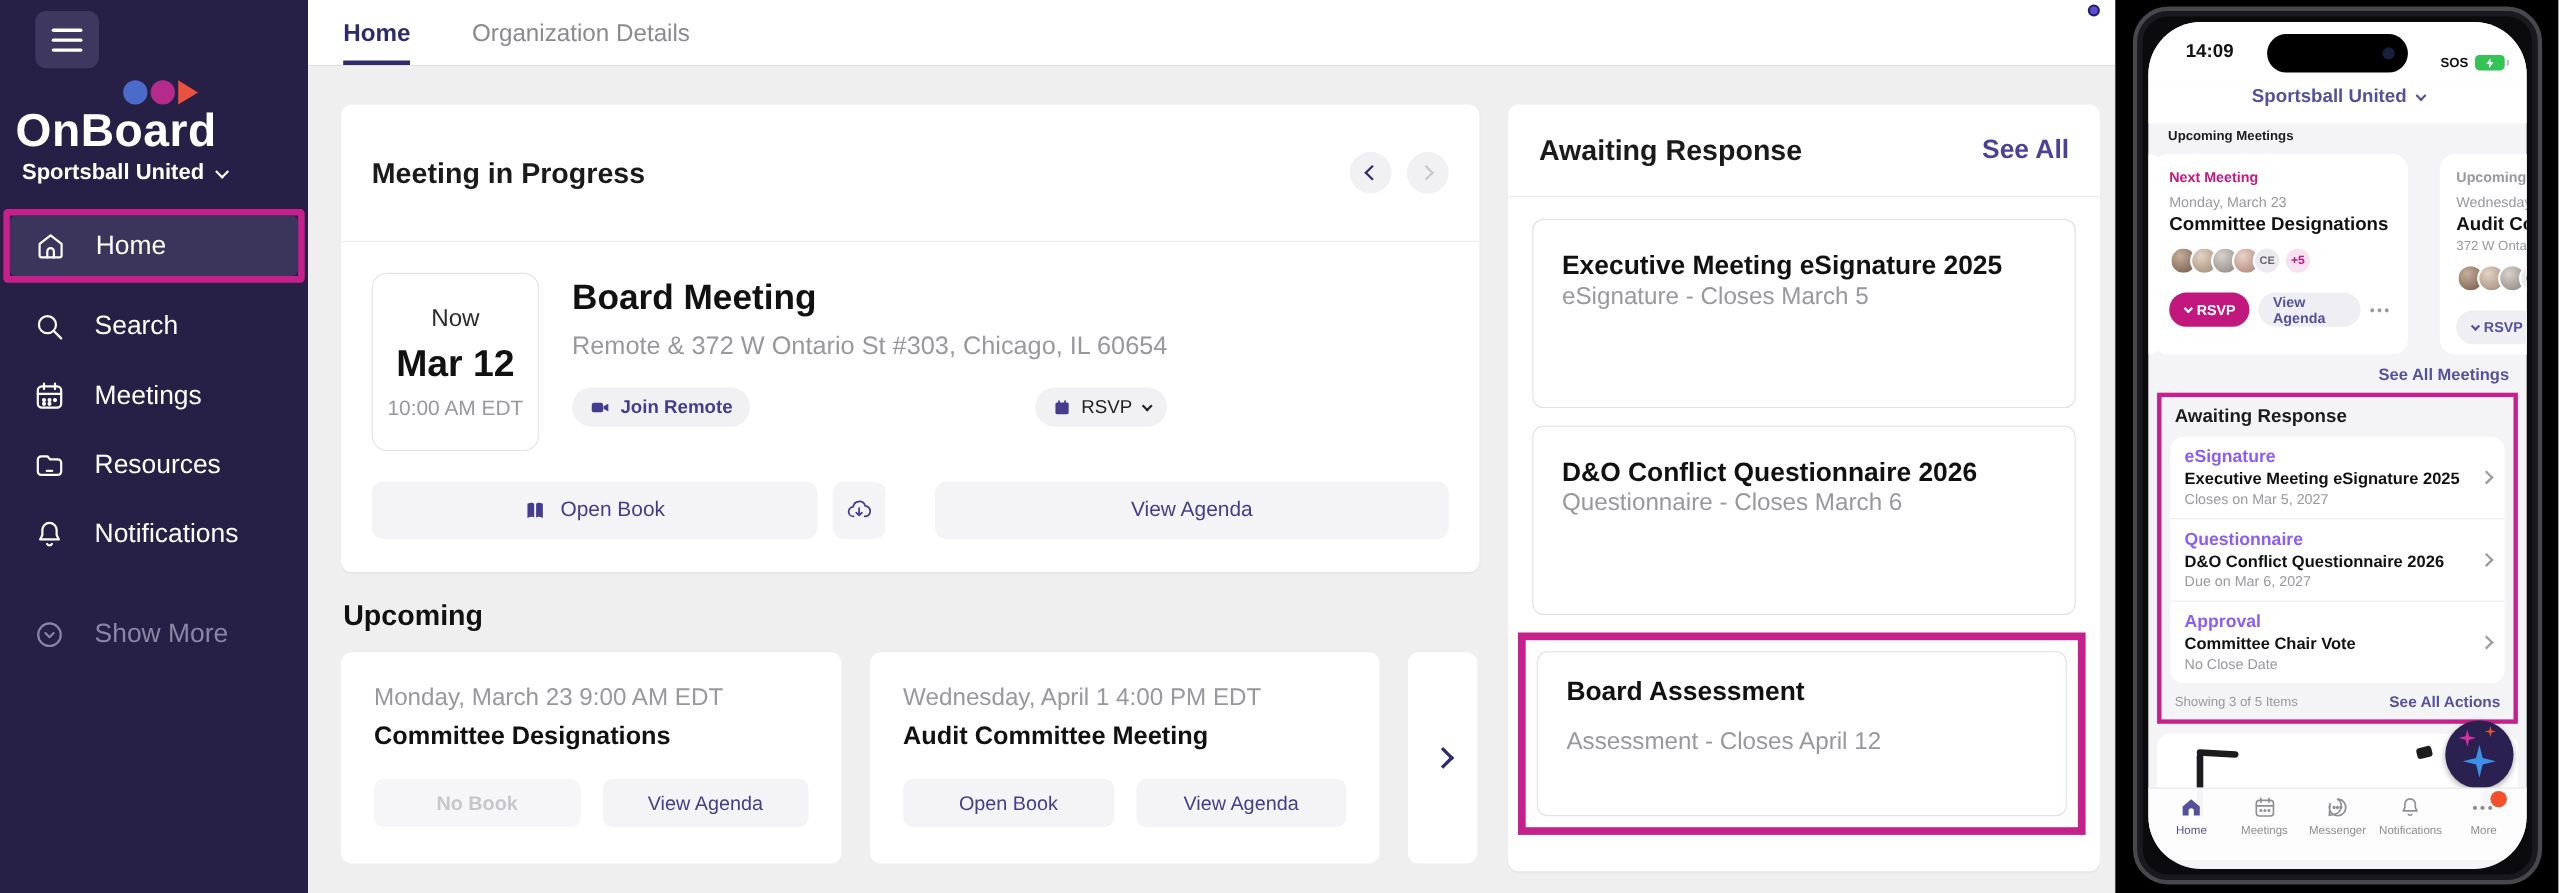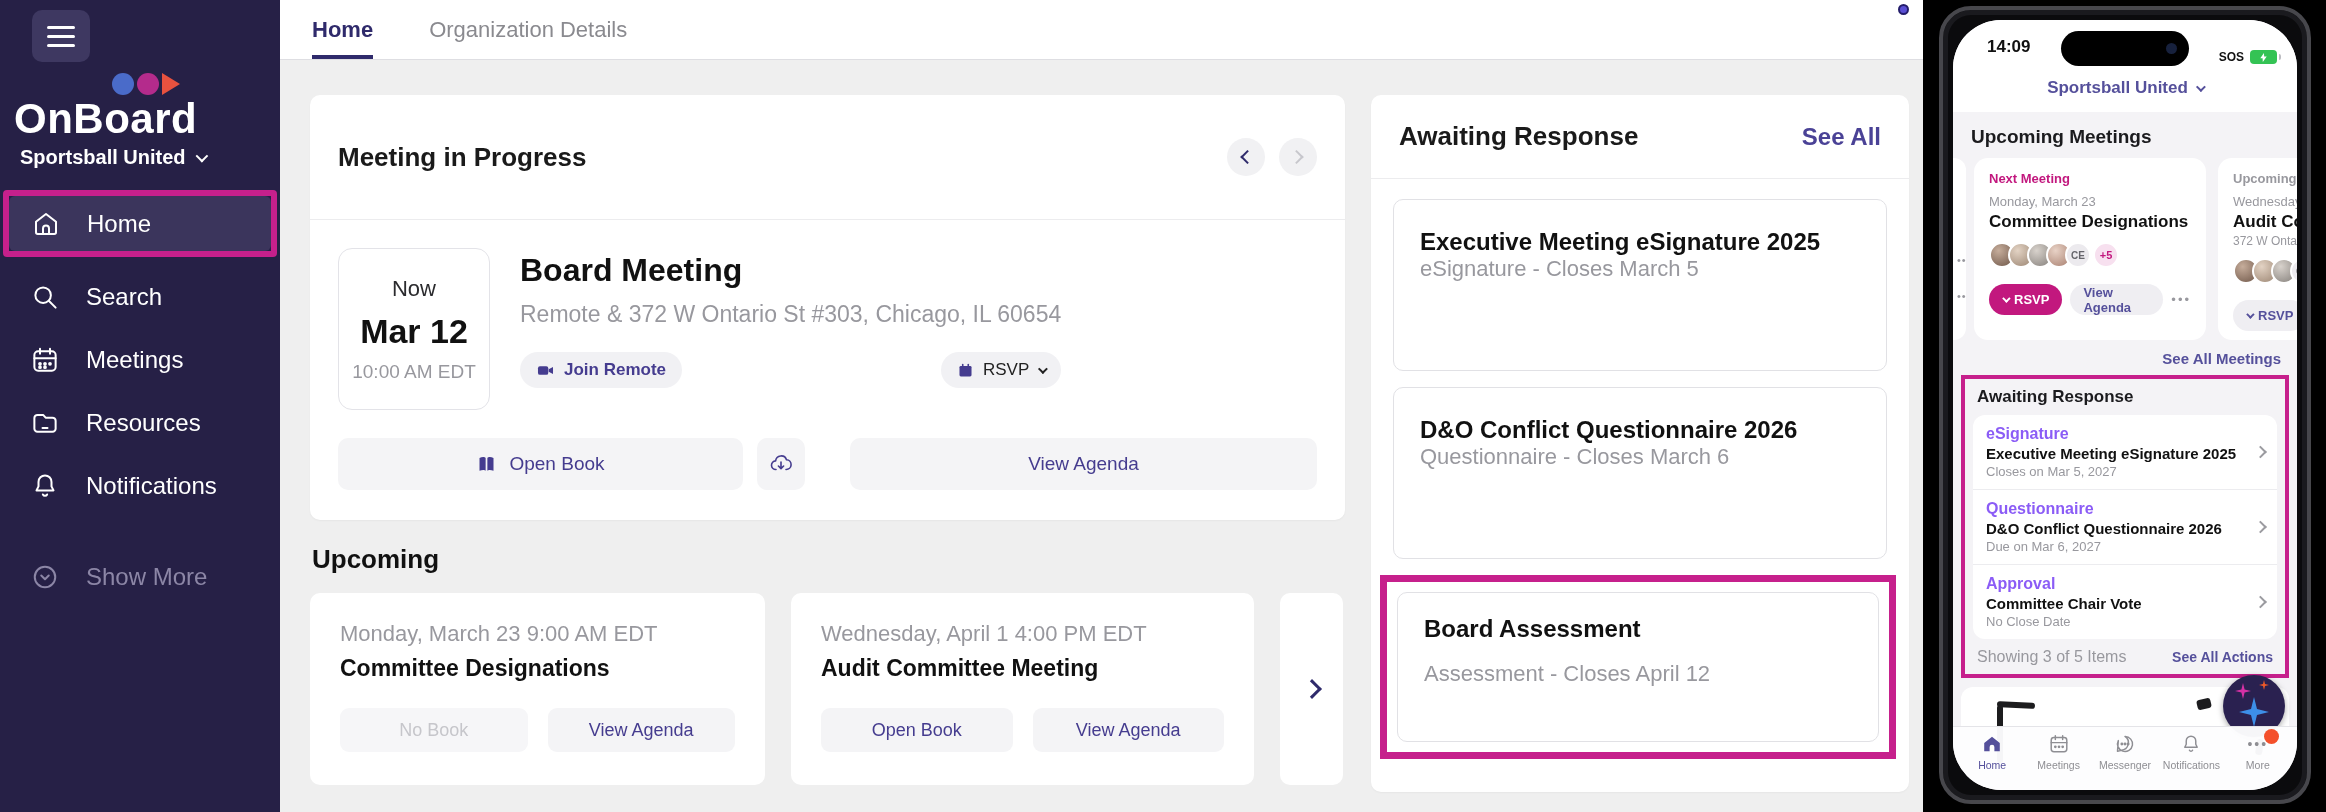--- a/index.html
+++ b/index.html
@@ -78,21 +78,21 @@
   .upcoming-h { font-size: 26px; font-weight: bold; color: #111; margin: 24px 0 18px 2px; }
   .up-row { display: flex; gap: 26px; }
   .up-card { border-radius: 10px; background: #fff; padding: 28px 30px; height: 192px; }
   .up-card.c1 { width: 455px; }
   .up-card.c2 { width: 463px; }
   .up-date { font-size: 22px; color: #98989E; }
   .up-title { font-size: 23px; font-weight: bold; color: #111; margin-top: 8px; }
   .up-btns { display: flex; gap: 20px; margin-top: 26px; }
   .up-btn { flex: 1; height: 44px; border-radius: 9px; background: #F4F4F6; display: flex;
     align-items: center; justify-content: center; font-size: 18px; color: #453C8F; cursor: pointer; }
-  .up-btn.disabled { color: #C6C6CB; background: #F6F6F8; cursor: default; }
+  .up-btn.disabled { color: #C6C6CB; background: #F6F6F8; cursor: default; font-weight: bold; }
   .next-card { width: 63px; height: 192px; background: #fff; border-radius: 10px; display: flex;
     align-items: center; justify-content: center; cursor: pointer; }
   .chev-r-big { width: 14px; height: 14px; border-right: 3px solid #2F2A6B; border-top: 3px solid #2F2A6B; transform: rotate(45deg); }
 
   
   .ar-card { height: 697px; overflow: hidden; }
   .ar-head { display: flex; justify-content: space-between; align-items: center; padding: 26px 28px; border-bottom: 1px solid #ECECEE; }
   .see-all { font-size: 24px; font-weight: bold; color: #4A4296; cursor: pointer; }
   .ar-list { padding: 20px 22px; display: flex; flex-direction: column; gap: 16px; }
   .ar-item { border: 1px solid #E1E1E5; border-radius: 10px; padding: 28px 26px; height: 172px; cursor: pointer; background: #fff; }
@@ -116,26 +116,26 @@
   .island .cam { position: absolute; right: 12px; top: 12px; width: 11px; height: 11px; border-radius: 50%; background: #17213D; }
   .p-status-right { position: absolute; right: 20px; top: 30px; display: flex; align-items: center; gap: 6px; }
   .p-sos { font-size: 12px; font-weight: bold; color: #111; }
   .batt { width: 27px; height: 14px; background: #34C354; border-radius: 4px; position: relative;
     display: flex; align-items: center; justify-content: center; }
   .batt:after { content: ""; position: absolute; right: -4px; top: 4px; width: 2.5px; height: 6px; background: #BDBDC2; border-radius: 0 2px 2px 0; }
   .p-org { background: #fff; padding: 4px 0 14px; text-align: center; }
   .p-org-inner { display: inline-flex; align-items: center; gap: 8px; color: #55509B; font-size: 17px; font-weight: bold; cursor: pointer; }
   .p-org-inner .chev { width: 7px; height: 7px; }
   .p-body { position: relative; height: calc(100% - 104px); }
-  .p-sec-title { font-size: 19px; font-weight: bold; color: #1b1b1e; margin: 14px 0 10px 18px; }
+  .p-sec-title { font-size: 12px; font-weight: bold; color: #1b1b1e; margin: 4px 0 10px 18px; }
   .p-cards { position: relative; height: 182px; }
   .sliver { position: absolute; left: 0; top: 0; width: 13px; height: 182px; background: #fff; border-radius: 0 12px 12px 0; }
   .sliver .mark { position: absolute; left: 4px; color: #98989E; font-size: 11px; letter-spacing: 1px; }
   .p-card { position: absolute; top: 0; background: #fff; border-radius: 14px; padding: 13px 15px; height: 182px; }
-  .p-card.main-c { left: 21px; width: 232px; }
+  .p-card.main-c { left: 4px; width: 232px; }
   .p-card.right-c { left: 265px; width: 130px; }
   .p-badge { font-size: 13px; font-weight: bold; color: #C2187E; }
   .p-badge.gray { color: #98989E; }
   .p-date { font-size: 13px; color: #98989E; margin-top: 8px; white-space: nowrap; }
   .p-mtg-title { font-size: 17px; font-weight: bold; color: #111; margin-top: 3px; white-space: nowrap; }
   .p-addr { font-size: 12px; color: #98989E; margin-top: 2px; white-space: nowrap; }
   .avatars { display: flex; align-items: center; margin-top: 10px; }
   .av { width: 26px; height: 26px; border-radius: 50%; border: 2px solid #fff; margin-right: -7px; }
   .av.a1 { background: radial-gradient(circle at 35% 30%, #C6AD9B, #6E5648); }
   .av.a2 { background: radial-gradient(circle at 35% 30%, #E3D3C4, #9B8572); }
@@ -156,21 +156,21 @@
   .p-ar-title { font-size: 17px; font-weight: bold; color: #1b1b1e; margin: 2px 0 8px 4px; }
   .p-ar-card { background: #fff; border-radius: 12px; overflow: hidden; }
   .p-ar-row { position: relative; padding: 10px 30px 10px 13px; border-bottom: 1px solid #ECECEF; cursor: pointer; }
   .p-ar-row:last-child { border-bottom: none; }
   .p-cat { font-size: 16px; font-weight: bold; color: #8b5cf6; }
   .p-ar-item-title { font-size: 15px; font-weight: bold; color: #111; margin-top: 2px; white-space: nowrap; }
   .p-due { font-size: 13px; color: #98989E; margin-top: 2px; }
   .p-chev { position: absolute; right: 12px; top: 50%; width: 9px; height: 9px;
     border-right: 2px solid #9B9BA0; border-top: 2px solid #9B9BA0; transform: translateY(-50%) rotate(45deg); }
   .p-ar-foot { display: flex; justify-content: space-between; align-items: center; padding: 9px 4px 2px; }
-  .p-showing { font-size: 16px; color: #98989E; }
+  .p-showing { font-size: 12px; color: #98989E; }
   .p-seeall-actions { font-size: 14px; font-weight: bold; color: #55509B; cursor: pointer; }
   .p-sketch { position: relative; margin: 9px 8px 0; background: #fff; border-radius: 12px; height: 86px; }
   .sk { position: absolute; background: #1C1C1E; border-radius: 3px; }
   .sk1 { left: 36px; top: 15px; width: 38px; height: 6px; transform: rotate(3deg); }
   .sk2 { left: 36px; top: 18px; width: 6px; height: 58px; }
   .sk3 { right: 78px; top: 12px; width: 14px; height: 10px; transform: rotate(-14deg); }
   .fab { position: absolute; right: 4px; top: -12px; width: 62px; height: 62px; border-radius: 50%;
     background: #2A2150; box-shadow: 0 2px 6px rgba(0,0,0,0.35); cursor: pointer; }
   .fab svg { position: absolute; }
   .sk4 { right: 26px; top: 52px; width: 7px; height: 16px; transform: rotate(8deg); }

